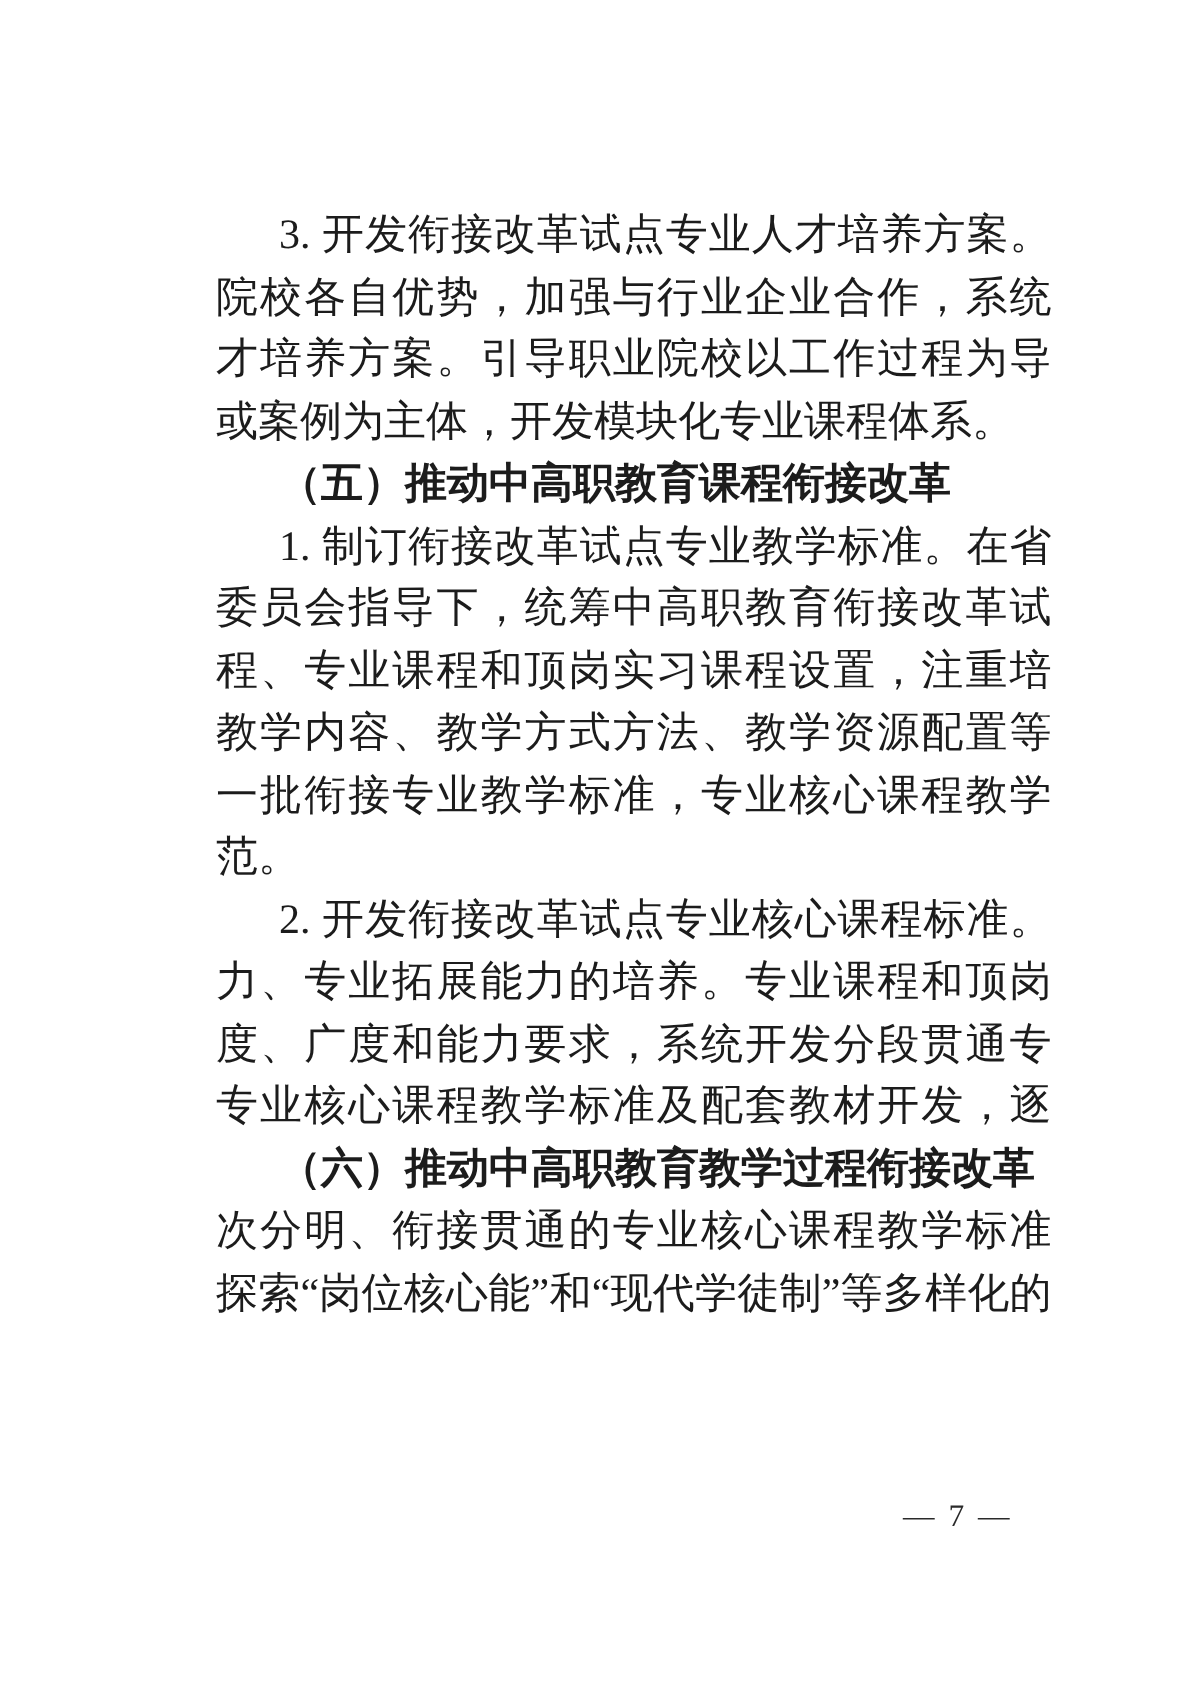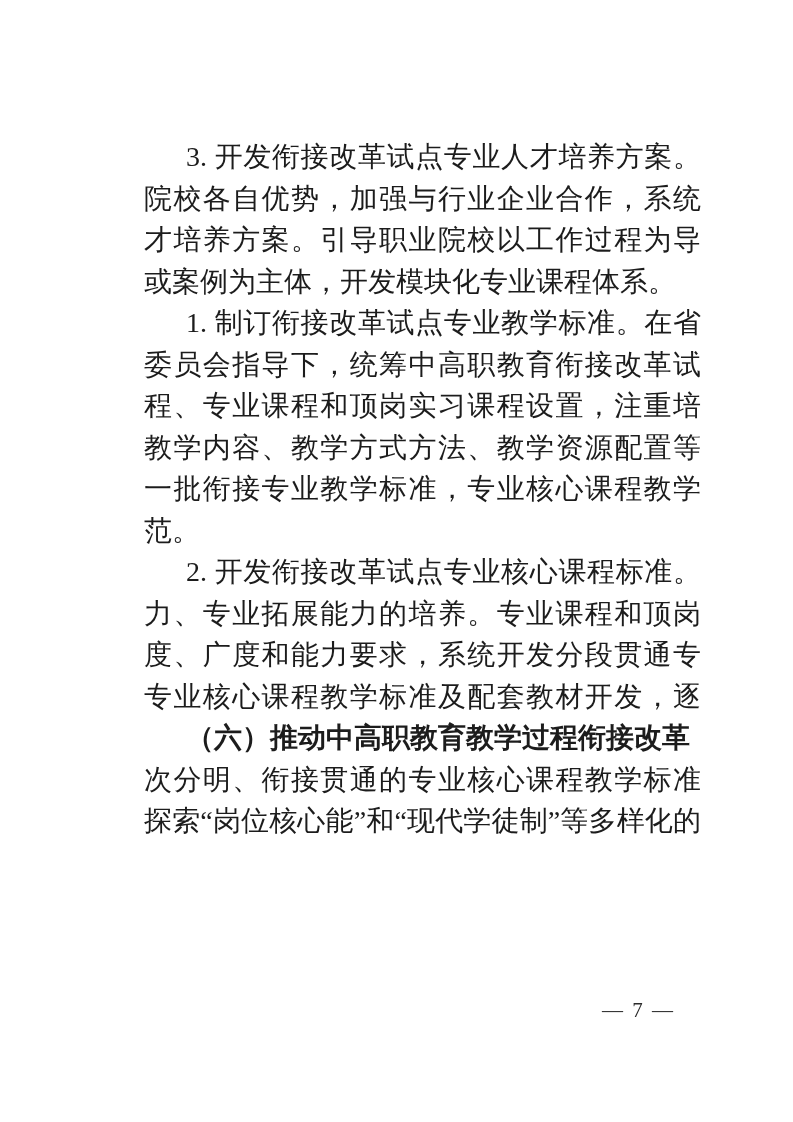--- a/index.html
+++ b/index.html
@@ -57,20 +57,21 @@
 </style>
 </head>
 <body>
 
 <div class="page">
   <main class="content">
     <div class="line indent">3. 开发衔接改革试点专业人才培养方案。充分发挥中高职</div>
     <div class="line">院校各自优势，加强与行业企业合作，系统开发分段贯通专业人</div>
     <div class="line">才培养方案。引导职业院校以工作过程为导向，以典型工作项目</div>
     <div class="line endp">或案例为主体，开发模块化专业课程体系。</div>
+    <div class="line indent heading endp">（五）推动中高职教育课程衔接改革</div>
     <div class="line indent">1. 制订衔接改革试点专业教学标准。在省级专业教学指导</div>
     <div class="line">委员会指导下，统筹中高职教育衔接改革试点专业公共基础课</div>
     <div class="line">程、专业课程和顶岗实习课程设置，注重培养规格、工学比例、</div>
     <div class="line">教学内容、教学方式方法、教学资源配置等方面衔接，组织开发</div>
     <div class="line">一批衔接专业教学标准，专业核心课程教学标准及配套教材开发</div>
     <div class="line endp">范。</div>
     <div class="line indent">2. 开发衔接改革试点专业核心课程标准。建立职业院校与</div>
     <div class="line">力、专业拓展能力的培养。专业课程和顶岗实习课程设置、深</div>
     <div class="line">度、广度和能力要求，系统开发分段贯通专业人。组织实施衔接</div>
     <div class="line">专业核心课程教学标准及配套教材开发，逐步推广应用，建立层</div>

